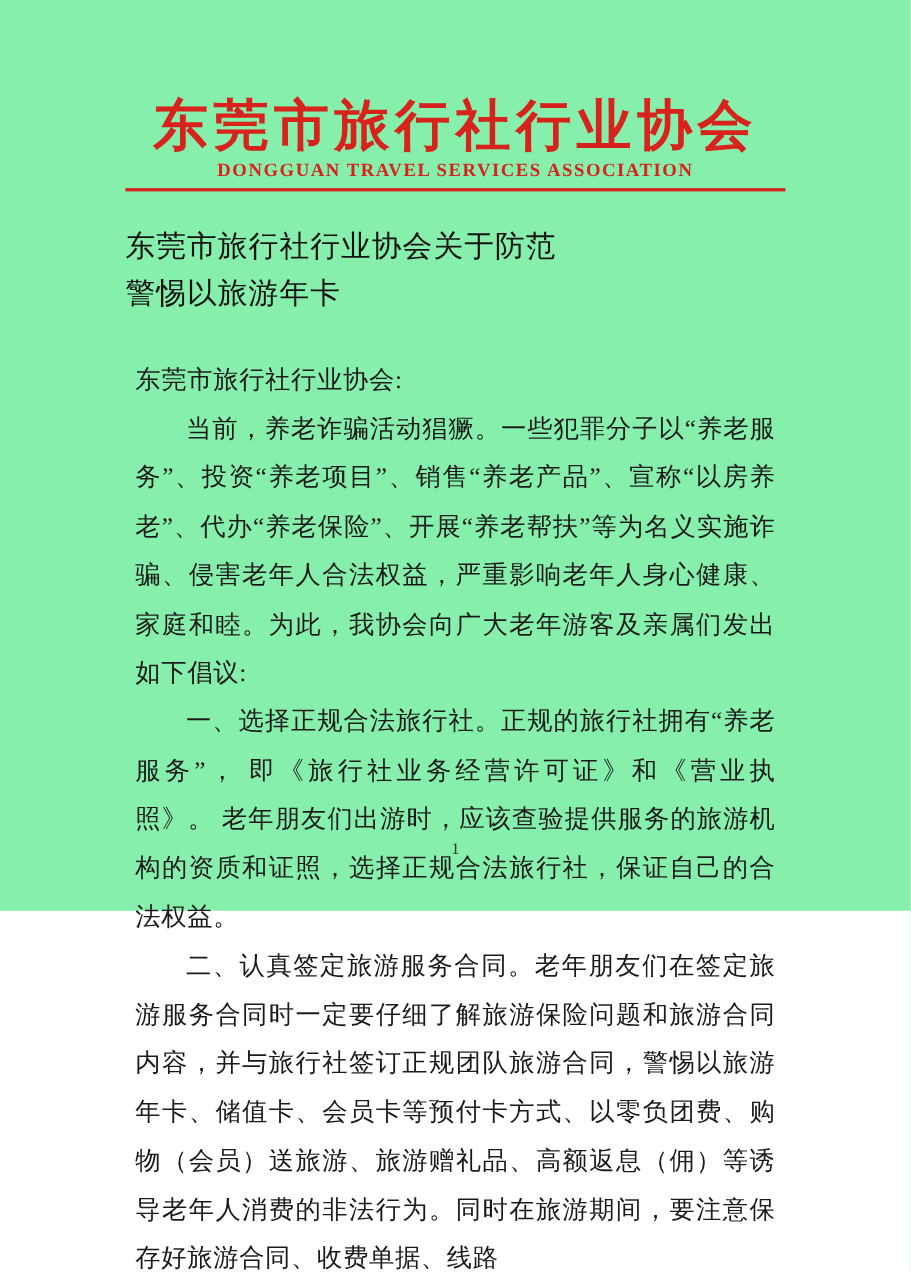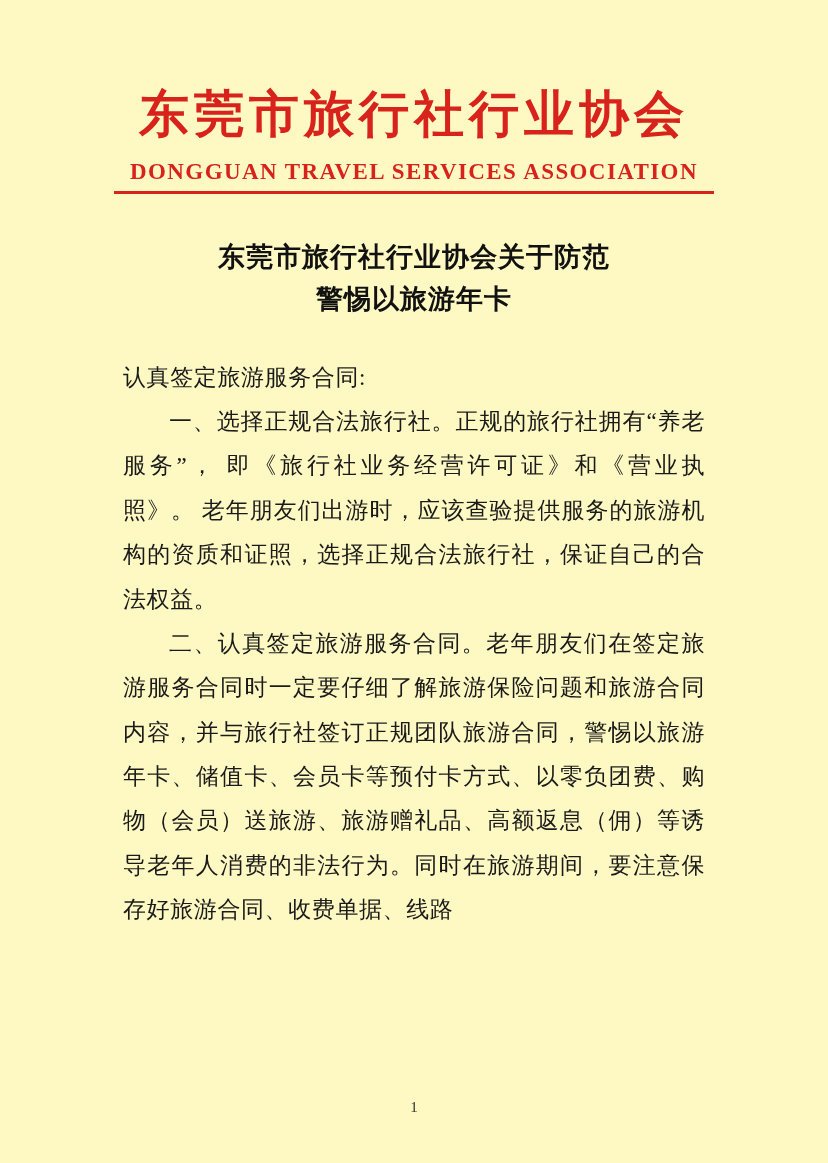--- a/index.html
+++ b/index.html
@@ -9,61 +9,61 @@
   body {
     width: 828px;
     height: 1163px;
     background: #ffffff;
     font-family: "Liberation Serif", "DejaVu Serif", serif;
     overflow: hidden;
   }
   .page {
     position: relative;
     width: 828px;
-    height: 1163px;
+    height: 828px;
     box-sizing: border-box;
     padding: 0;
-    background: #fef9c3;
+    background: #86efac;
   }
   .letterhead {
     margin: 0 auto;
     padding-top: 86px;
     width: 600px;
     text-align: center;
   }
   .letterhead-cn {
     color: #d8221c;
     font-family: "DejaVu Serif", "Liberation Serif", serif;
     font-weight: bold;
     font-size: 50px;
     letter-spacing: 5px;
     line-height: 1.12;
     white-space: nowrap;
   }
   .letterhead-en {
     color: #d8221c;
     font-family: "Liberation Serif", "DejaVu Serif", serif;
     font-weight: bold;
-    font-size: 23px;
+    font-size: 17px;
     letter-spacing: 1.4px;
-    margin-top: 17px;
+    margin-top: 3px;
     white-space: nowrap;
   }
   .letterhead-rule {
     margin: 6px auto 0 auto;
     width: 600px;
     height: 3px;
     background: #d8221c;
   }
   .doc-title {
-    margin: 42px auto 0 auto;
+    margin: 30px auto 0 auto;
     width: 600px;
-    text-align: center;
+    text-align: left;
     font-family: "DejaVu Serif", "Liberation Serif", serif;
-    font-weight: bold;
+    font-weight: normal;
     font-size: 27px;
     line-height: 1.55;
     color: #111111;
     letter-spacing: 1px;
   }
   .doc-title .tline {
     display: block;
   }
   .body-text {
     margin: 36px auto 0 auto;
@@ -103,20 +103,21 @@
     <div class="letterhead-en">DONGGUAN  TRAVEL  SERVICES  ASSOCIATION</div>
     <div class="letterhead-rule"></div>
   </div>
 
   <div class="doc-title">
     <span class="tline">东莞市旅行社行业协会关于防范</span>
     <span class="tline">警惕以旅游年卡</span>
   </div>
 
   <div class="body-text">
-    <p>认真签定旅游服务合同:</p>
+    <p>东莞市旅行社行业协会:</p>
+    <p class="indent">当前，养老诈骗活动猖獗。一些犯罪分子以“养老服务”、投资“养老项目”、销售“养老产品”、宣称“以房养老”、代办“养老保险”、开展“养老帮扶”等为名义实施诈骗、侵害老年人合法权益，严重影响老年人身心健康、家庭和睦。为此，我协会向广大老年游客及亲属们发出如下倡议:</p>
     <p class="indent">一、选择正规合法旅行社。正规的旅行社拥有“养老服务”， 即《旅行社业务经营许可证》和《营业执照》。 老年朋友们出游时，应该查验提供服务的旅游机构的资质和证照，选择正规合法旅行社，保证自己的合法权益。</p>
     <p class="indent">二、认真签定旅游服务合同。老年朋友们在签定旅游服务合同时一定要仔细了解旅游保险问题和旅游合同内容，并与旅行社签订正规团队旅游合同，警惕以旅游年卡、储值卡、会员卡等预付卡方式、以零负团费、购物（会员）送旅游、旅游赠礼品、高额返息（佣）等诱导老年人消费的非法行为。同时在旅游期间，要注意保存好旅游合同、收费单据、线路</p>
   </div>
 
   <div class="page-number">1</div>
 
 </div>
 
 </body></html>

